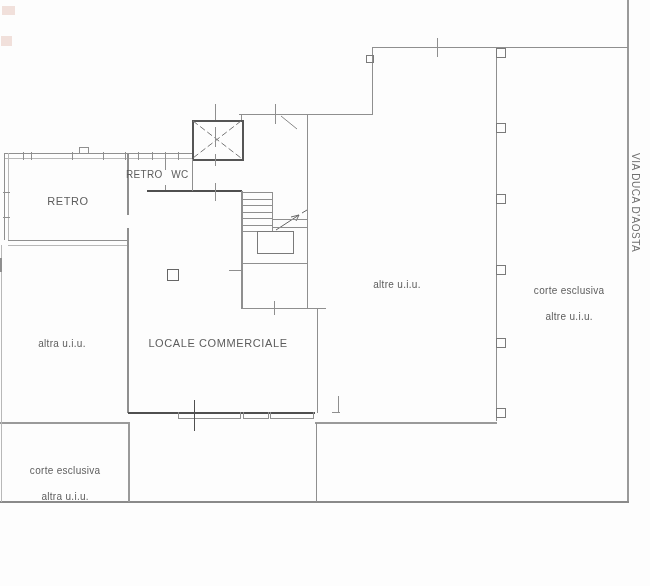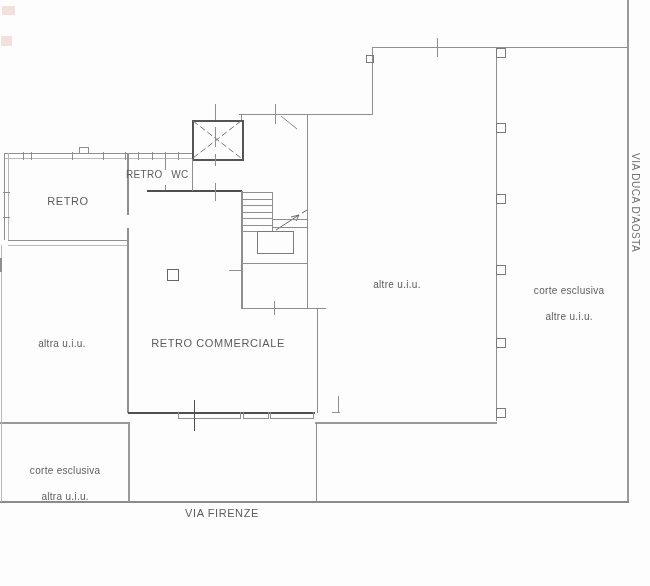--- a/index.html
+++ b/index.html
@@ -141,27 +141,26 @@
   <div class="w" style="left:270px;top:412px;width:1px;height:7px;"></div>
   <div class="w" style="left:313px;top:412px;width:1px;height:7px;"></div>
   <div class="w dark" style="left:194px;top:400px;width:1px;height:31px;"></div>
 
   <div class="w" style="left:338px;top:396px;width:1px;height:17px;"></div>
   <div class="w" style="left:332px;top:412px;width:8px;height:1px;"></div>
 
   <div class="lbl big" style="left:38px;top:195px;width:60px;">RETRO</div>
   <div class="lbl" style="left:126px;top:168px;width:36px;">RETRO</div>
   <div class="lbl" style="left:166px;top:168px;width:28px;">WC</div>
-  <div class="lbl big" style="left:118px;top:337px;width:200px;">RETRO COMMERCIALE</div>
+  <div class="lbl big" style="left:118px;top:337px;width:200px;">LOCALE COMMERCIALE</div>
   <div class="lbl" style="left:12px;top:337px;width:100px;">altra u.i.u.</div>
   <div class="lbl" style="left:347px;top:278px;width:100px;">altre u.i.u.</div>
   <div class="lbl" style="left:513px;top:271px;width:100px;">
     <span>corte esclusiva</span><br>
     <span>altre u.i.u.</span>
   </div>
   <div class="lbl" style="left:9px;top:451px;width:100px;">
     <span>corte esclusiva</span><br>
     <span>altra u.i.u.</span>
   </div>
-  <div class="lbl big" style="left:162px;top:507px;width:120px;">VIA FIRENZE</div>
   <div class="vtext" style="left:630px;top:153px;height:95px;">VIA DUCA D'AOSTA</div>
 
 </div>
 
 </body></html>

